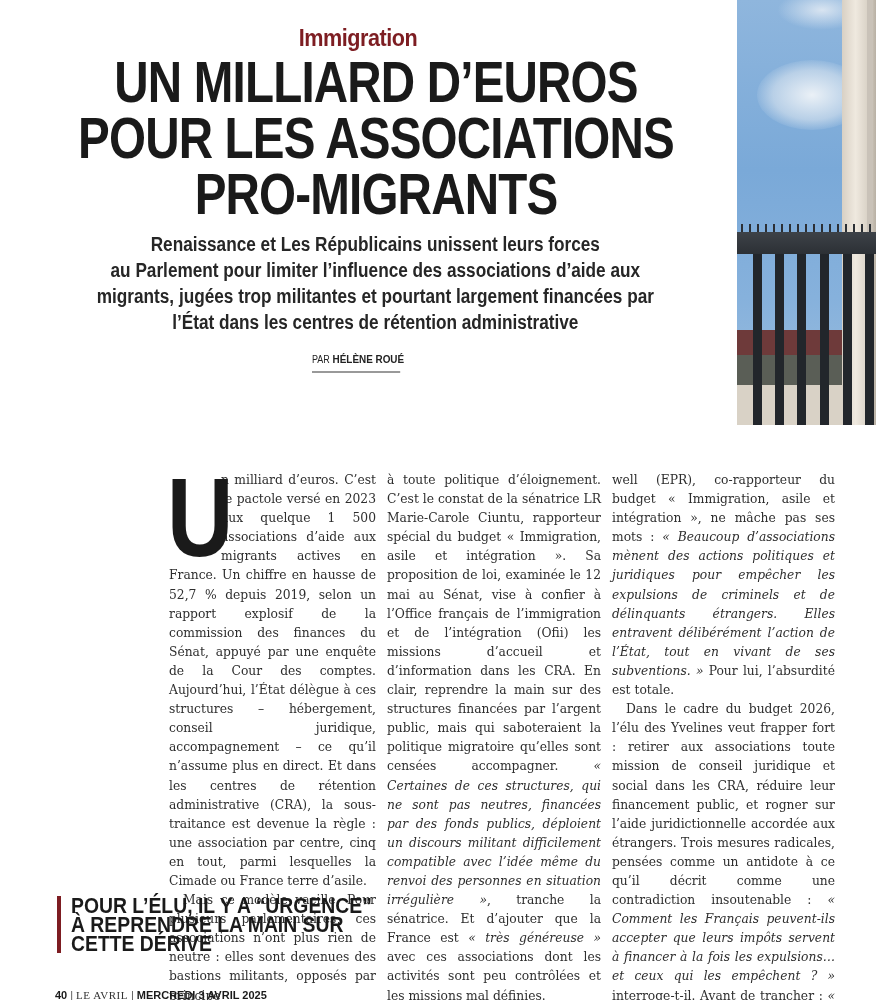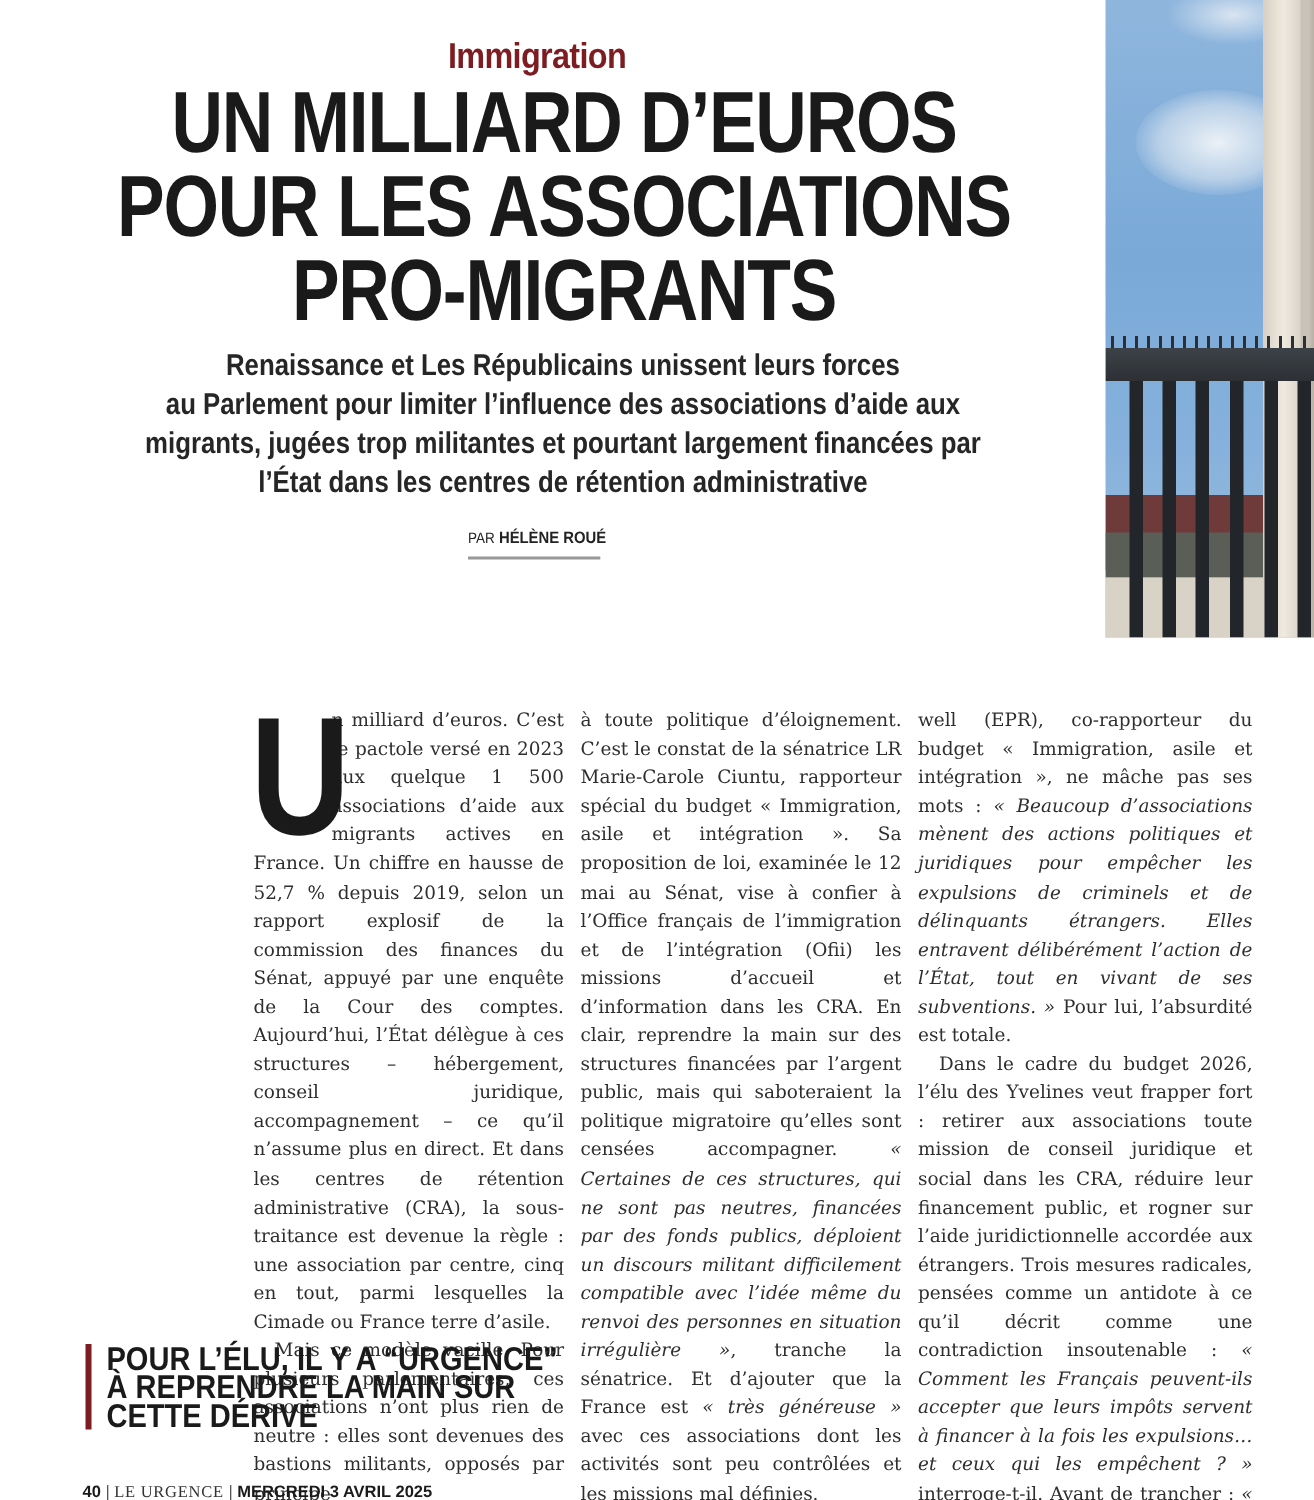--- a/index.html
+++ b/index.html
@@ -140,14 +140,14 @@
   <p class="indent"><span>Dans le cadre du budget 2026, l’élu des Yvelines veut frapper fort : retirer aux associations toute mission de conseil juridique et social dans les CRA, réduire leur financement public, et rogner sur l’aide juridictionnelle accordée aux étrangers. Trois mesures radicales, pensées comme un antidote à ce qu’il décrit comme une contradiction insoutenable : </span><em>« Comment les Français peuvent-ils accepter que leurs impôts servent à financer à la fois les expulsions… et ceux qui les empêchent ? »</em><span> interroge-t-il. Avant de trancher : </span><em>« Il faut mettre fin à cette folie. »</em></p>
 </div>
 
 <div class="pullquote">
   <span>POUR L’ÉLU, IL Y A “URGENCE”</span><br>
   <span>À REPRENDRE LA MAIN SUR</span><br>
   <span>CETTE DÉRIVE</span>
 </div>
 
 <div class="footer">
-  <span class="pg">40</span><span class="sep">|</span><span class="pub">LE URGENCE</span><span class="sep">|</span><span class="date">MERCREDI 3 AVRIL 2025</span>
+  <span class="pg">40</span><span class="sep">|</span><span class="pub">LE AVRIL</span><span class="sep">|</span><span class="date">MERCREDI 3 AVRIL 2025</span>
 </div>
 
 </body></html>

